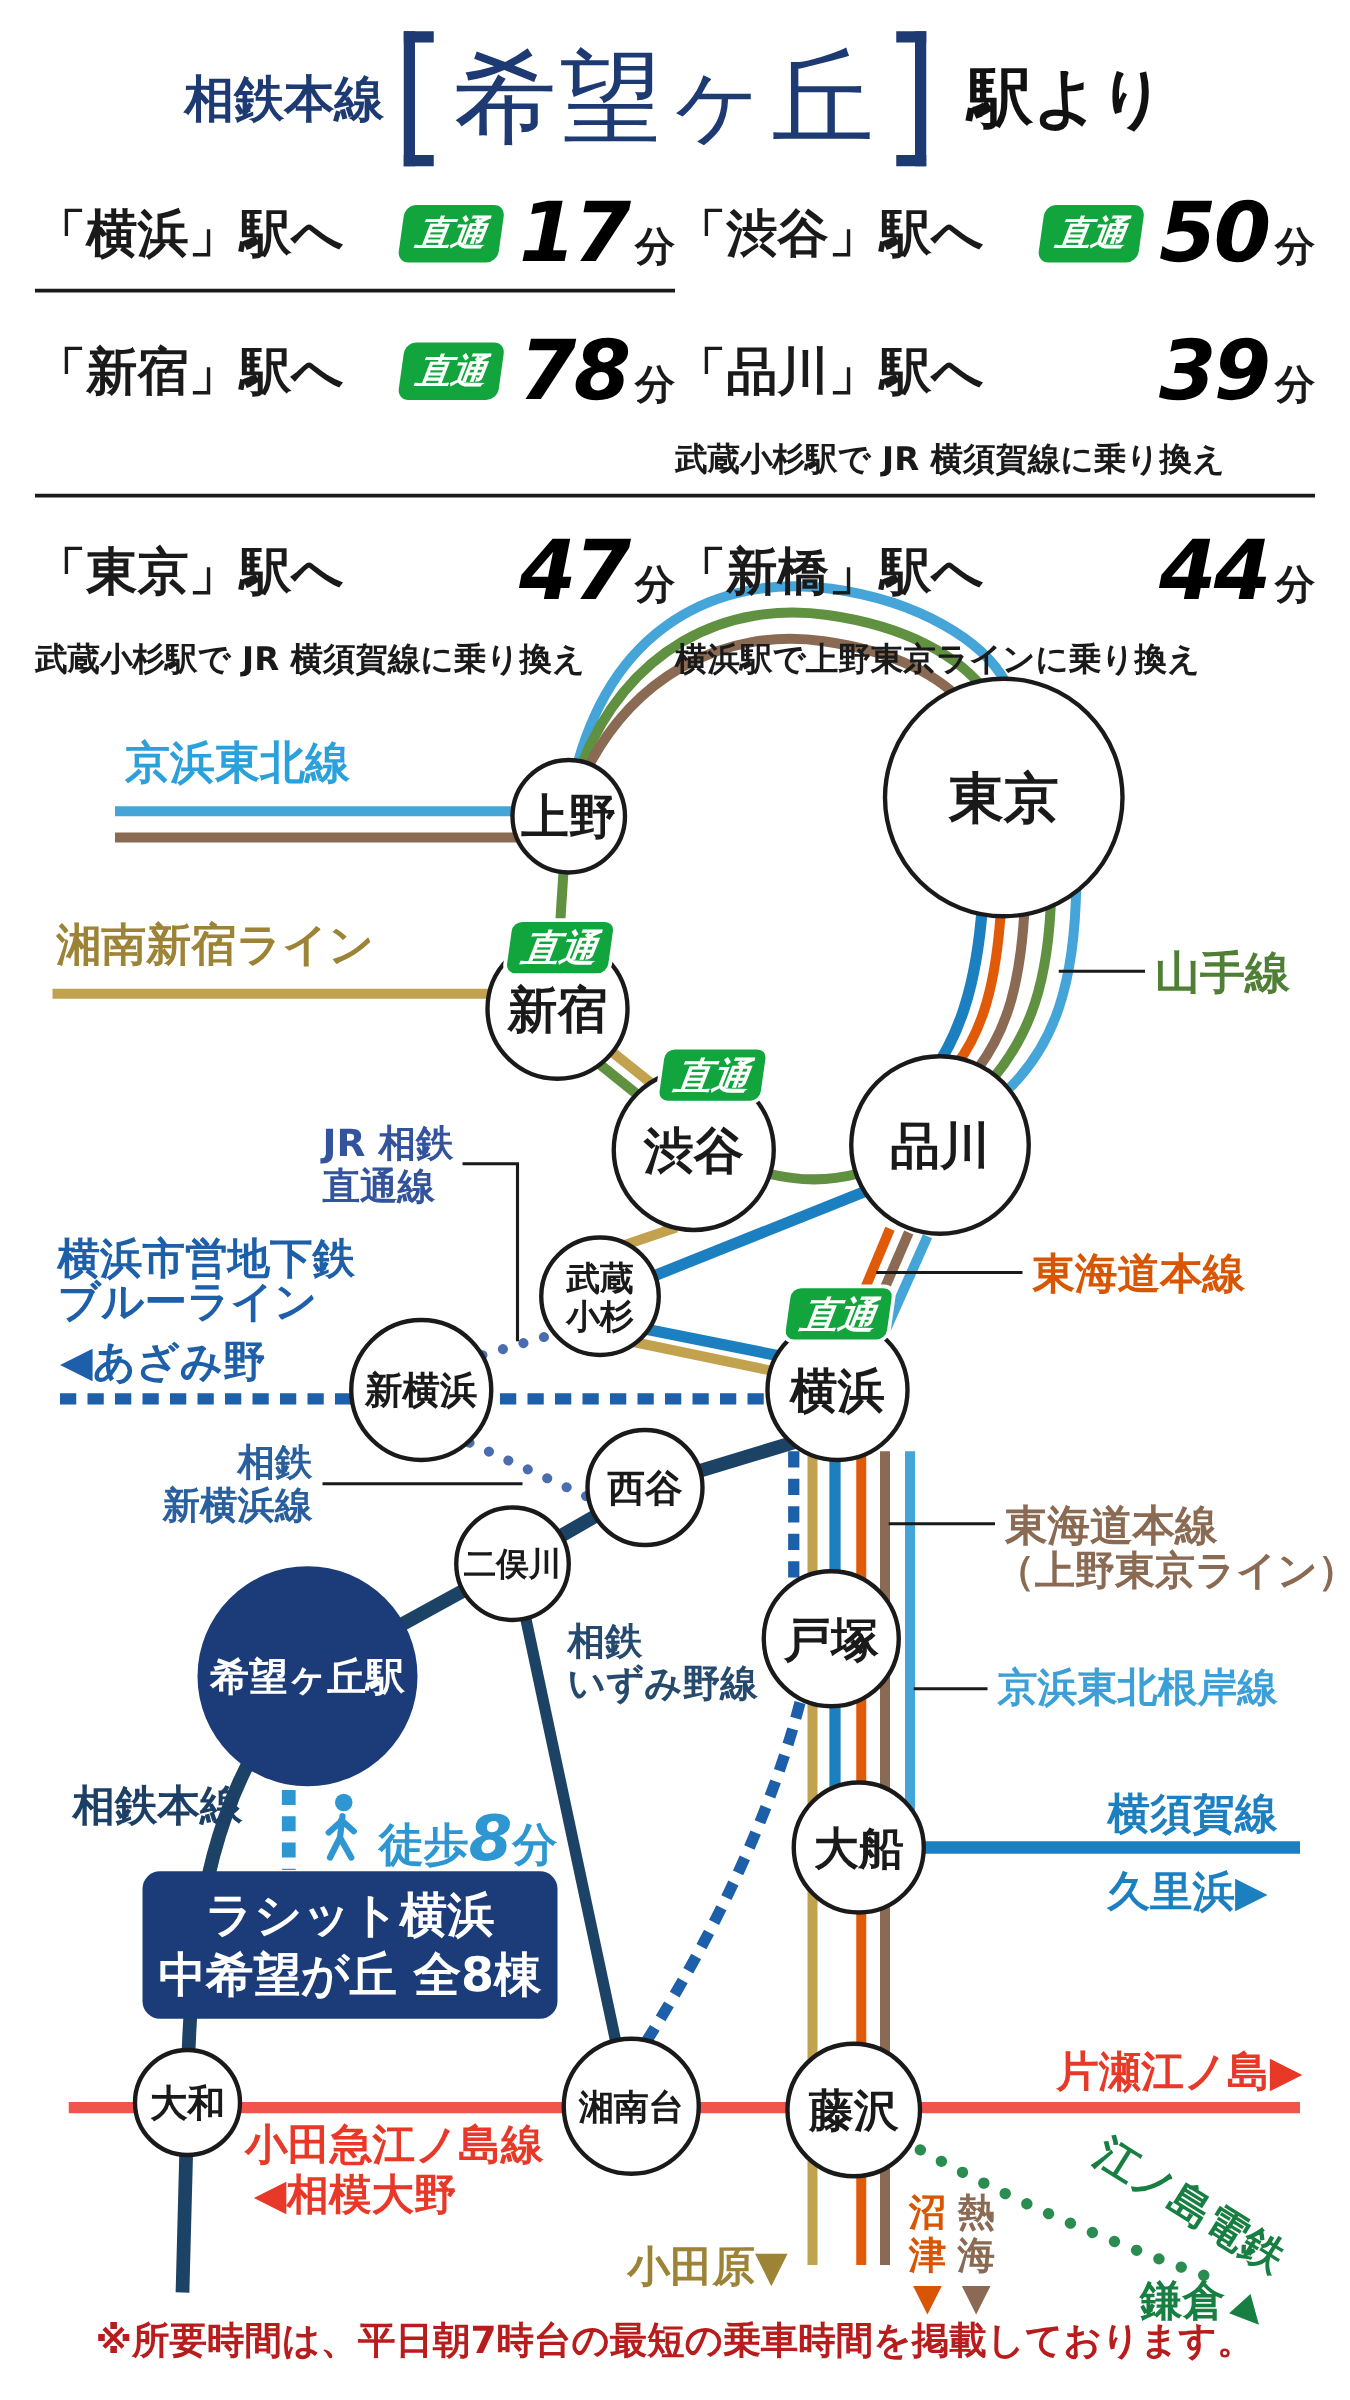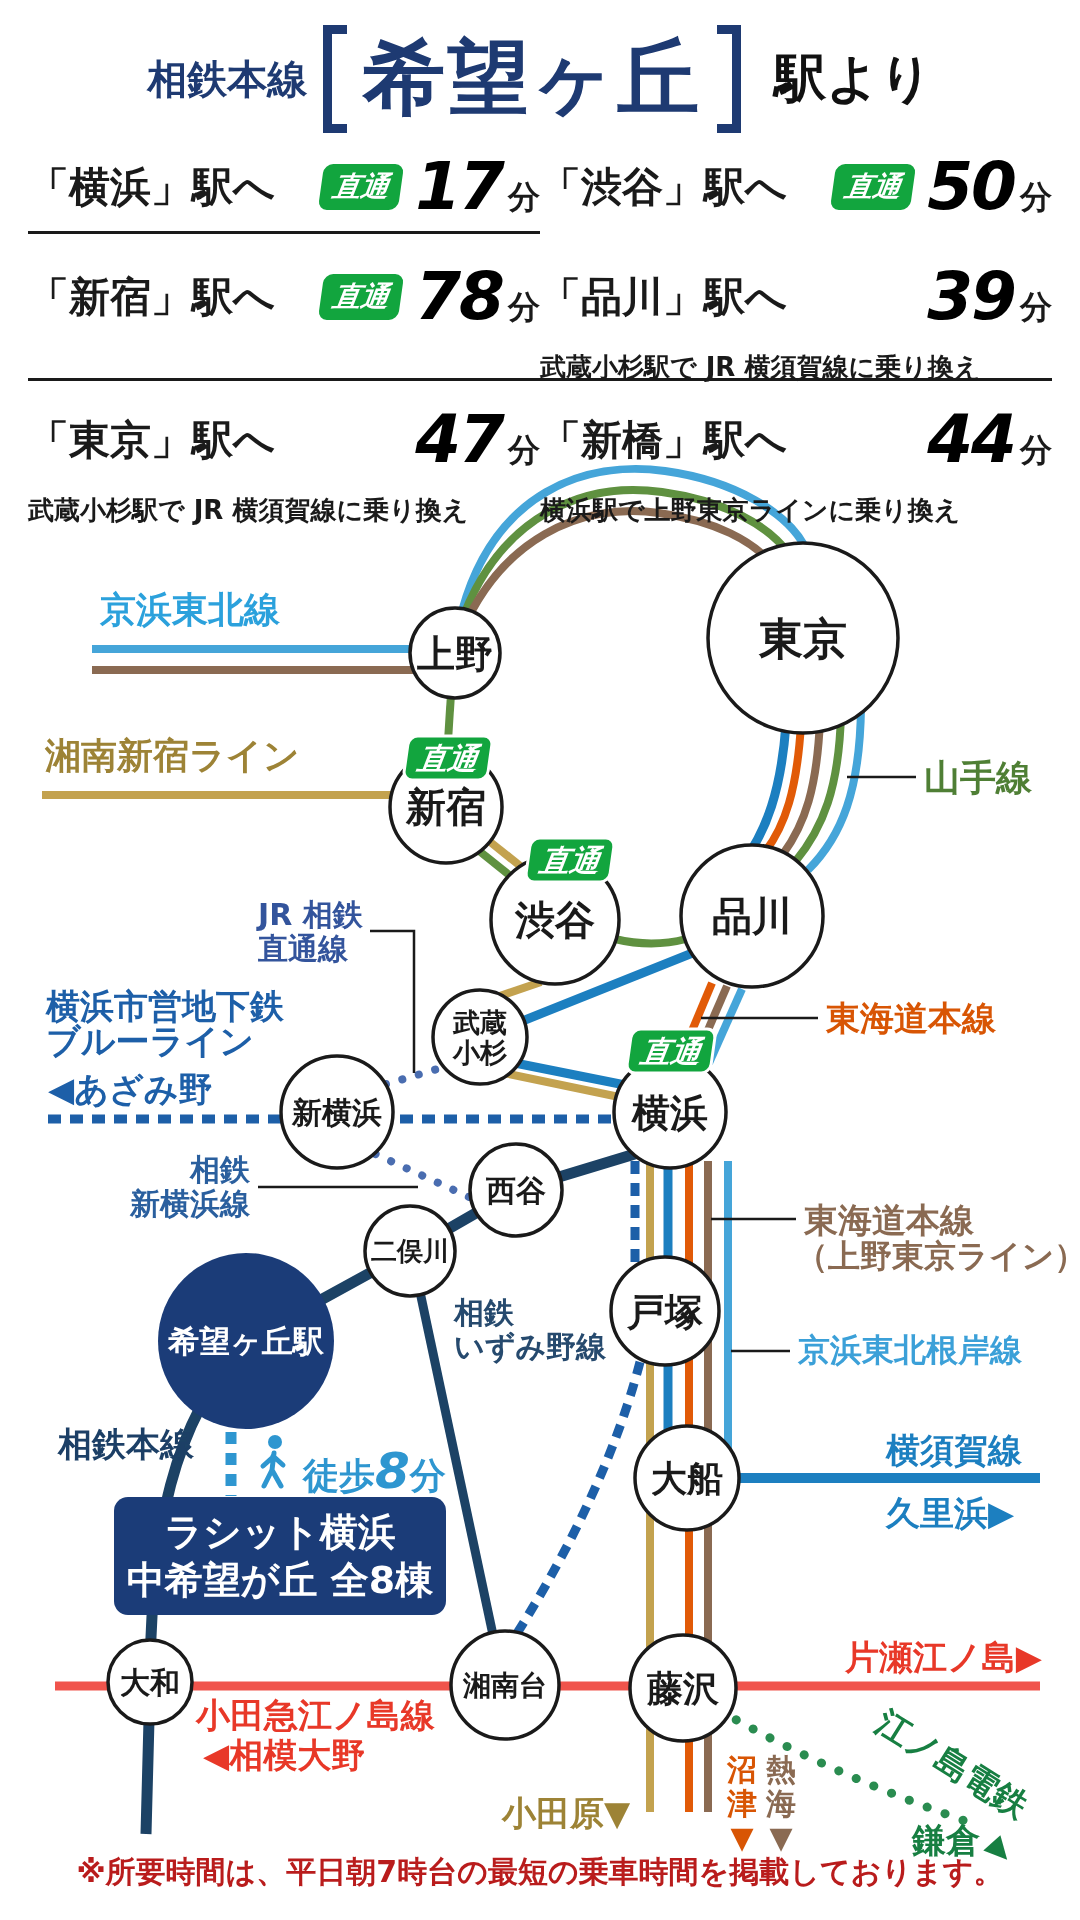--- a/index.html
+++ b/index.html
@@ -6,28 +6,28 @@
   .page{position:relative;width:1080px;height:1920px;background:#fff;overflow:hidden;
         font-family:"DejaVu Sans","Liberation Sans",sans-serif;color:#1a1a1a;}
   #map-svg{position:absolute;left:0;top:0;pointer-events:none;}
   .content{position:relative;z-index:1;}
   
   .title{display:flex;align-items:center;justify-content:center;margin-top:24px;gap:10px;}
   .title .line-name{font-size:40px;font-weight:bold;color:#1e3a72;margin-right:6px;}
   .brk{width:24px;height:108px;border:9px solid #1e3a72;box-sizing:border-box;}
   .brk-l{border-right:none;}
   .brk-r{border-left:none;}
-  .title .station-name{font-size:82px;font-weight:bold;color:#1e3a72;letter-spacing:2px;margin:0 6px;}
+  .title .station-name{font-size:82px;font-weight:normal;color:#1e3a72;letter-spacing:2px;margin:0 6px;}
   .title .suffix{font-size:52px;font-weight:bold;color:#111;margin-left:23px;}
   
   .access{display:grid;grid-template-columns:1fr 1fr;margin:16px 28px 0;}
   .cell{box-sizing:border-box;}
   .bb{border-bottom:3px solid #1a1a1a;}
   .r1{height:84px;padding-top:4px;}
-  .r2{height:147px;padding-top:30px;}
+  .r2{height:164px;padding-top:30px;}
   .r3{height:150px;padding-top:26px;}
   .arow{display:flex;align-items:center;}
   .st{font-size:41px;font-weight:bold;margin-right:auto;white-space:nowrap;}
   .badge{background:#12a53e;color:#fff;font-weight:bold;font-style:italic;font-size:28px;
          padding:4px 12px;border-radius:9px;transform:skewX(-8deg);margin-right:14px;white-space:nowrap;}
   .min{font-size:66px;font-weight:bold;font-style:italic;color:#000000;line-height:1;letter-spacing:-2px;}
   .unit{font-size:32px;font-weight:bold;margin-left:5px;margin-top:22px;}
   .note{font-size:26px;font-weight:bold;margin-top:20px;white-space:nowrap;}
   
   .footnote{position:absolute;left:0;top:1852px;width:100%;text-align:center;

